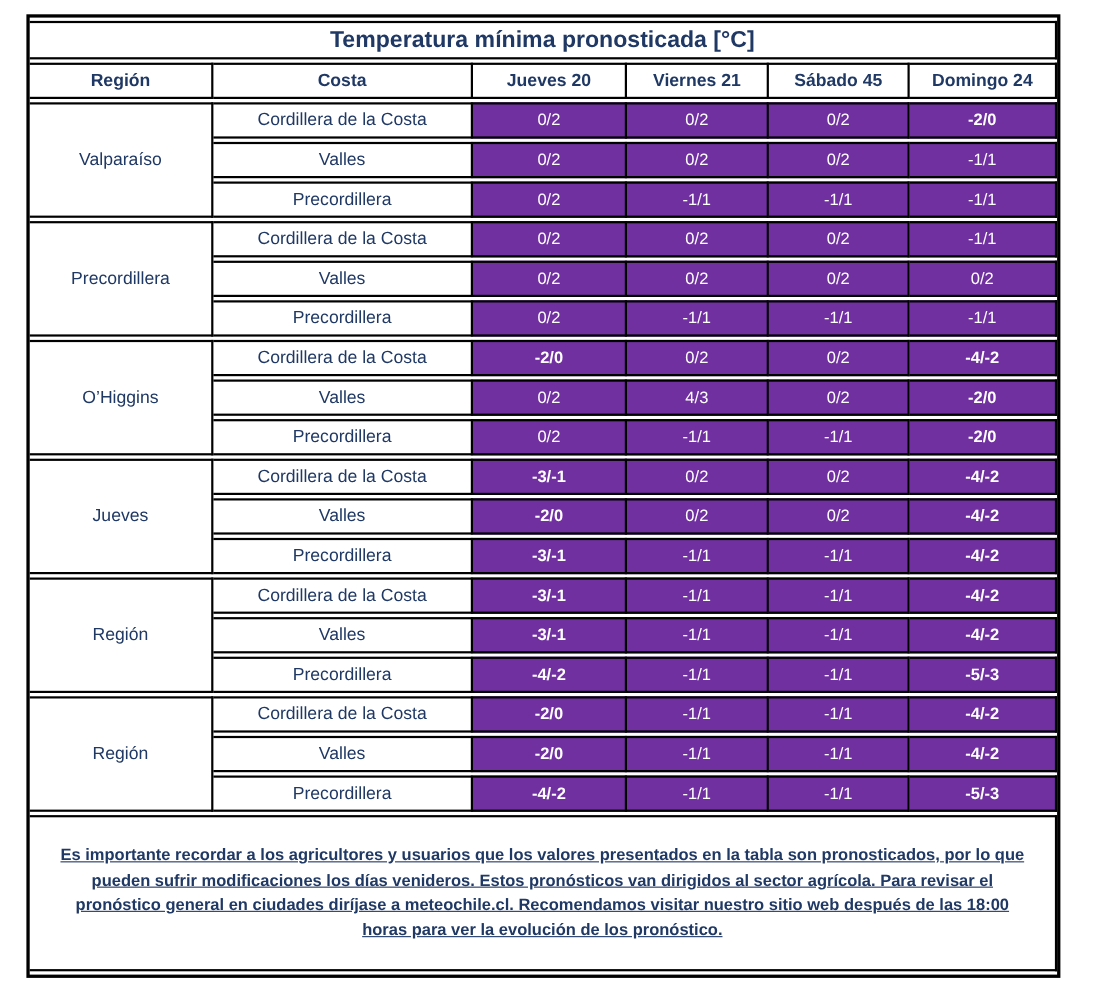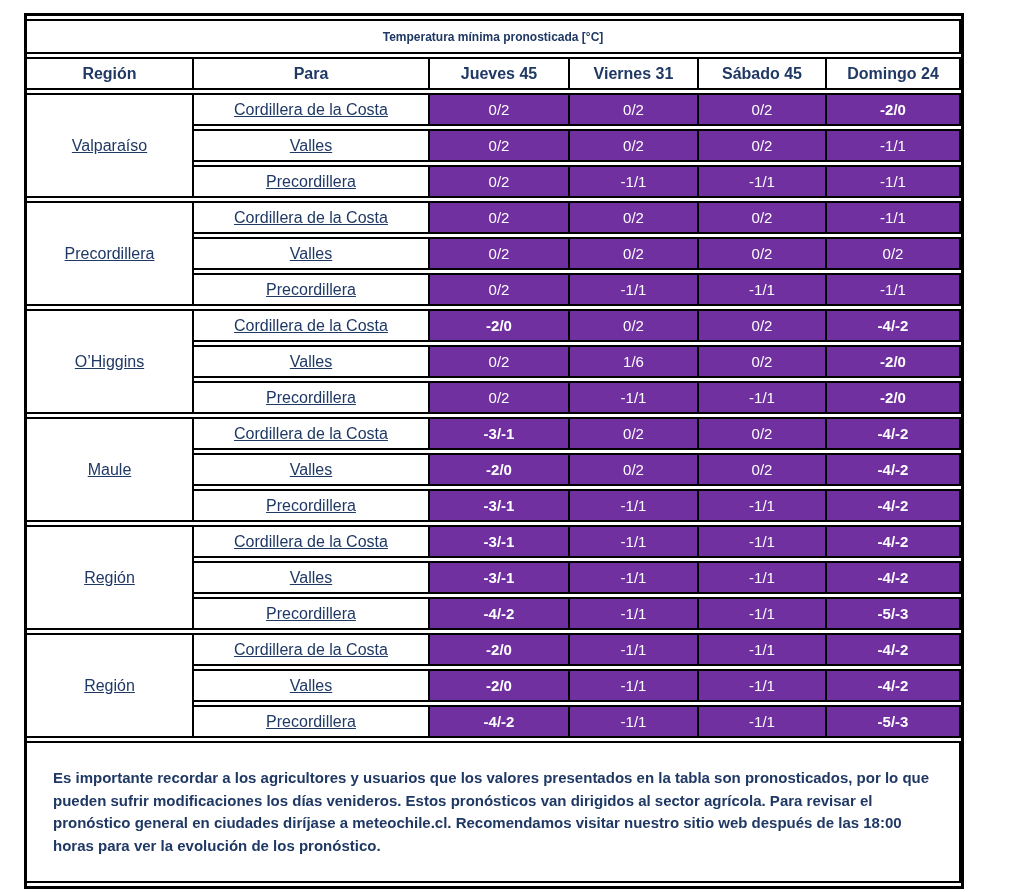--- a/index.html
+++ b/index.html
@@ -32,47 +32,47 @@
     text-align: center;
     vertical-align: middle;
     color: var(--navy, #1F3864);
     font-size: 16px;
     overflow: hidden;
     white-space: nowrap;
   }
   td.title-cell {
     height: 31px;
     font-weight: bold;
-    font-size: 12px;
+    font-size: 21px;
   }
   td.hdr {
     font-weight: bold;
     font-size: 16px;
   }
   td.region, td.zone {
     font-weight: normal;
-    text-decoration: underline;
   }
   td.temp {
     background: var(--purple, #7030A0);
     color: var(--value-text, #ffffff);
     font-size: 15px;
     font-weight: normal;
   }
   td.note-cell {
     height: 138px;
     font-weight: bold;
     font-size: 15px;
     white-space: normal;
   }
   .note-inner {
     max-width: 880px;
     margin: 0 auto;
     line-height: 1.5;
-    text-align: left;
+    text-align: center;
+    text-decoration: underline;
   }
 </style>
 </head>
 <body>
 
 <div class="wrap">
   <table class="forecast">
     <colgroup>
       <col style="width:167px">
         <col style="width:236px">
@@ -82,23 +82,23 @@
         <col style="width:134px">
     </colgroup>
 
     <tbody>
         <tr>
       <td class="title-cell" colspan="6">Temperatura mínima pronosticada [°C]</td>
     </tr>
 
     <tr>
       <td class="hdr">Región</td>
-      <td class="hdr">Para</td>
-      <td class="hdr">Jueves 45</td>
-      <td class="hdr">Viernes 31</td>
+      <td class="hdr">Costa</td>
+      <td class="hdr">Jueves 20</td>
+      <td class="hdr">Viernes 21</td>
       <td class="hdr">Sábado 45</td>
       <td class="hdr">Domingo 24</td>
     </tr>
 
     <tr>
       <td class="region" rowspan="3">Valparaíso</td>
       <td class="zone">Cordillera de la Costa</td>
       <td class="temp">0/2</td>
       <td class="temp">0/2</td>
       <td class="temp">0/2</td>
@@ -146,34 +146,34 @@
       <td class="region" rowspan="3">O’Higgins</td>
       <td class="zone">Cordillera de la Costa</td>
       <td class="temp" style="font-weight: 700;">-2/0</td>
       <td class="temp">0/2</td>
       <td class="temp">0/2</td>
       <td class="temp" style="font-weight: 700;">-4/-2</td>
     </tr>
     <tr>
       <td class="zone">Valles</td>
       <td class="temp">0/2</td>
-      <td class="temp">1/6</td>
-      <td class="temp">0/2</td>
-      <td class="temp" style="font-weight: 700;">-2/0</td>
-    </tr>
-    <tr>
-      <td class="zone">Precordillera</td>
-      <td class="temp">0/2</td>
-      <td class="temp">-1/1</td>
-      <td class="temp">-1/1</td>
-      <td class="temp" style="font-weight: 700;">-2/0</td>
-    </tr>
-
-    <tr>
-      <td class="region" rowspan="3">Maule</td>
+      <td class="temp">4/3</td>
+      <td class="temp">0/2</td>
+      <td class="temp" style="font-weight: 700;">-2/0</td>
+    </tr>
+    <tr>
+      <td class="zone">Precordillera</td>
+      <td class="temp">0/2</td>
+      <td class="temp">-1/1</td>
+      <td class="temp">-1/1</td>
+      <td class="temp" style="font-weight: 700;">-2/0</td>
+    </tr>
+
+    <tr>
+      <td class="region" rowspan="3">Jueves</td>
       <td class="zone">Cordillera de la Costa</td>
       <td class="temp" style="font-weight: 700;">-3/-1</td>
       <td class="temp">0/2</td>
       <td class="temp">0/2</td>
       <td class="temp" style="font-weight: 700;">-4/-2</td>
     </tr>
     <tr>
       <td class="zone">Valles</td>
       <td class="temp" style="font-weight: 700;">-2/0</td>
       <td class="temp">0/2</td>

